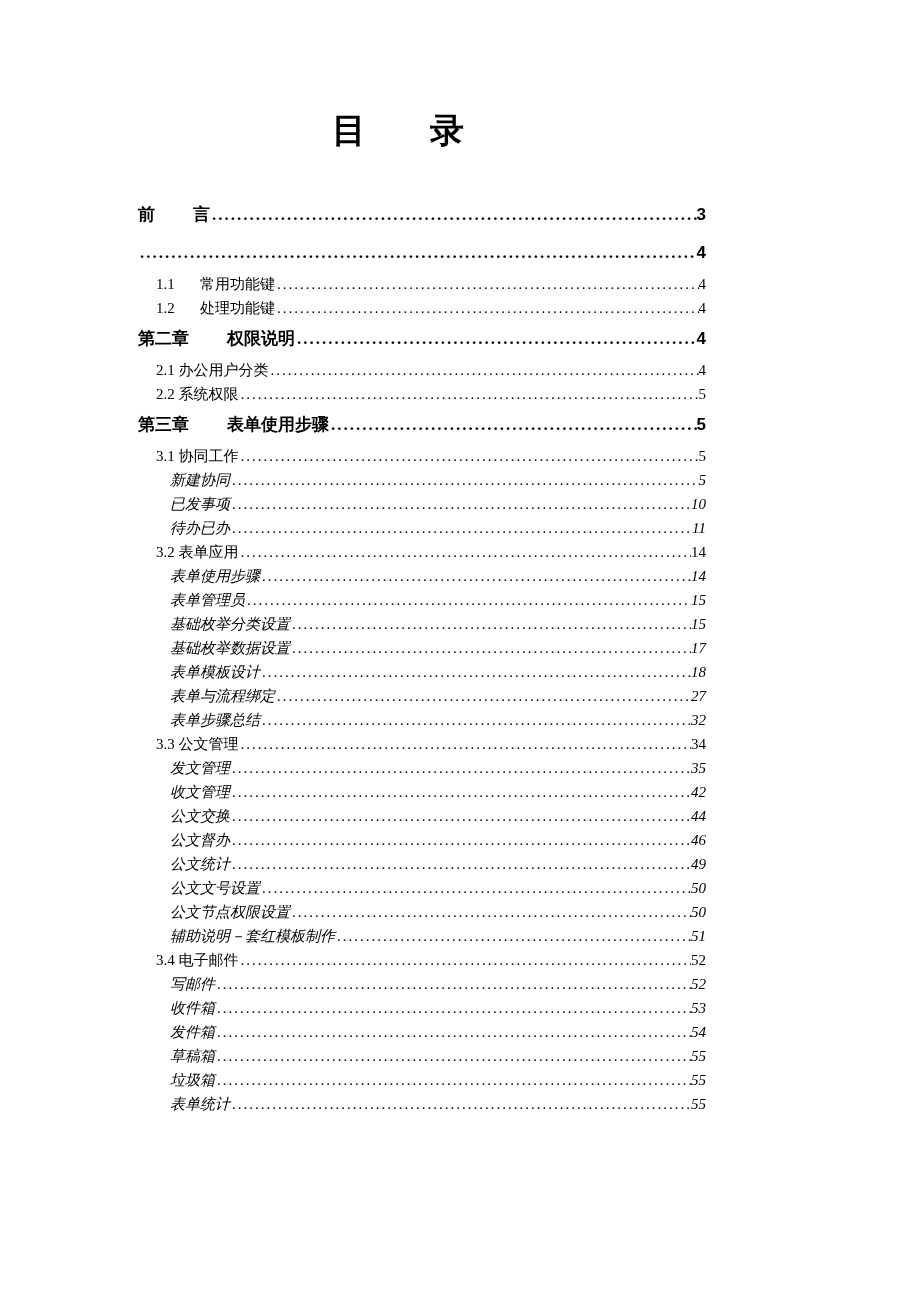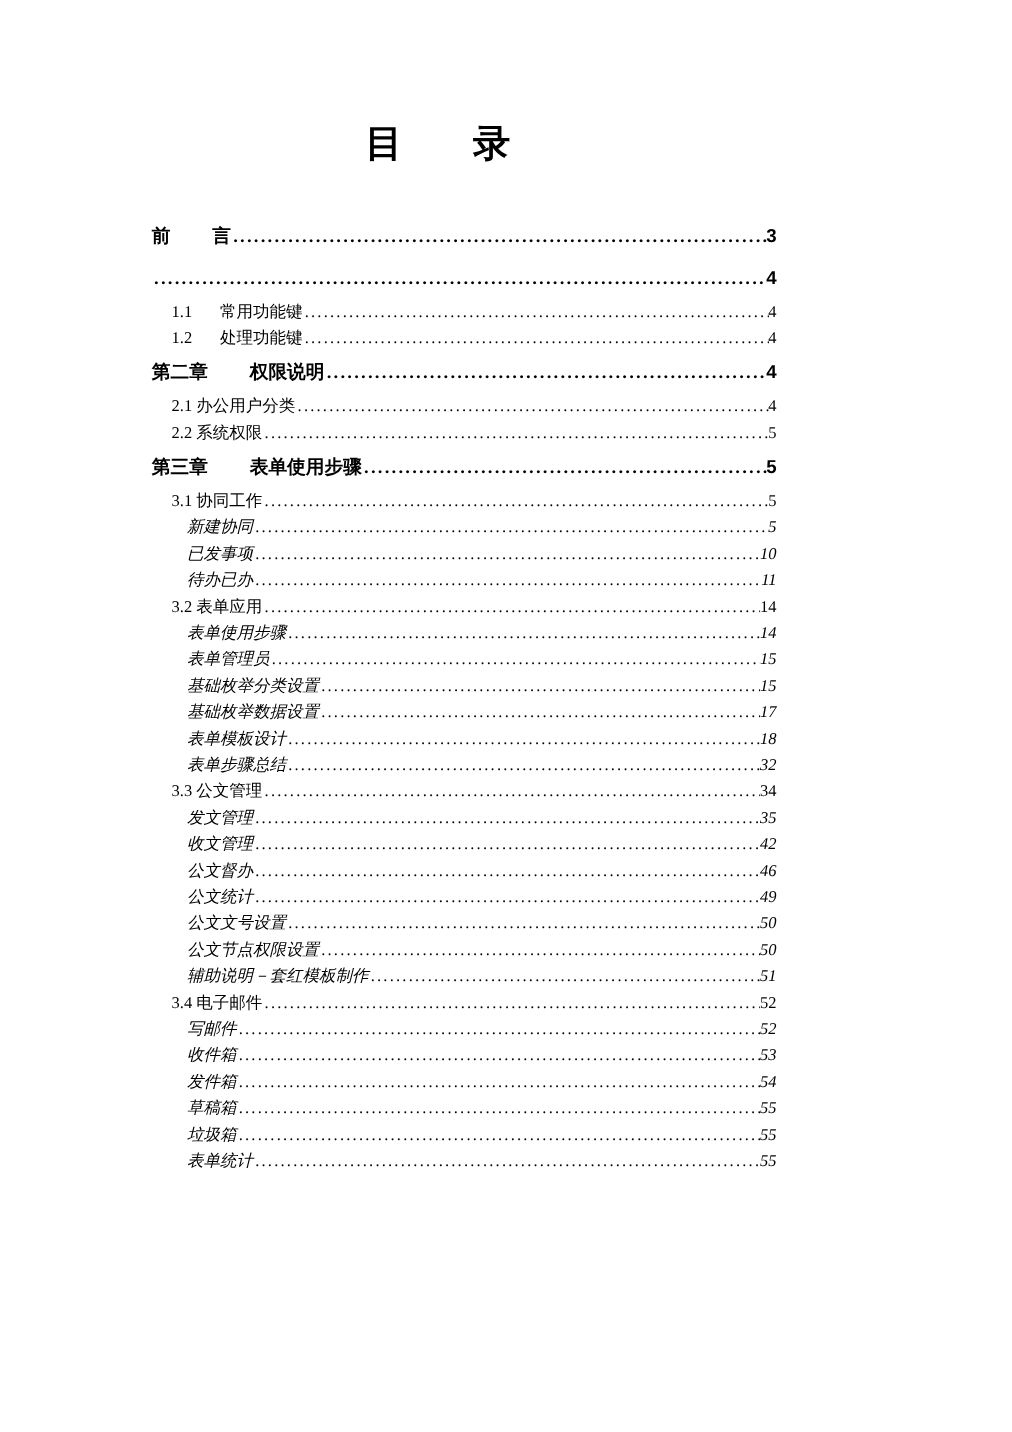--- a/index.html
+++ b/index.html
@@ -114,38 +114,48 @@
         <span class="label">基础枚举数据设置</span>
         <span class="dots"></span>
         <span class="pg">17</span>
       </div>
 <div class="row lvl2">
         <span class="label">表单模板设计</span>
         <span class="dots"></span>
         <span class="pg">18</span>
       </div>
 <div class="row lvl2">
+        <span class="label">表单与流程绑定</span>
+        <span class="dots"></span>
+        <span class="pg">27</span>
+      </div>
+<div class="row lvl2">
         <span class="label">表单步骤总结</span>
         <span class="dots"></span>
         <span class="pg">32</span>
       </div>
 <div class="row lvl1">
         <span class="label">3.3 公文管理</span>
         <span class="dots"></span>
         <span class="pg">34</span>
       </div>
 <div class="row lvl2">
         <span class="label">发文管理</span>
         <span class="dots"></span>
         <span class="pg">35</span>
       </div>
 <div class="row lvl2">
         <span class="label">收文管理</span>
         <span class="dots"></span>
         <span class="pg">42</span>
+      </div>
+<div class="row lvl2">
+        <span class="label">公文交换</span>
+        <span class="dots"></span>
+        <span class="pg">44</span>
       </div>
 <div class="row lvl2">
         <span class="label">公文督办</span>
         <span class="dots"></span>
         <span class="pg">46</span>
       </div>
 <div class="row lvl2">
         <span class="label">公文统计</span>
         <span class="dots"></span>
         <span class="pg">49</span>

